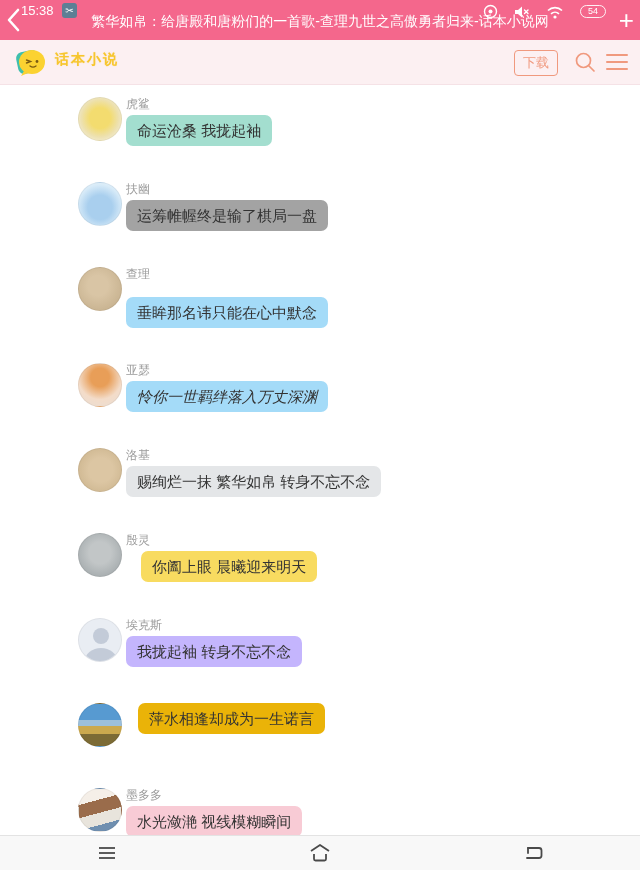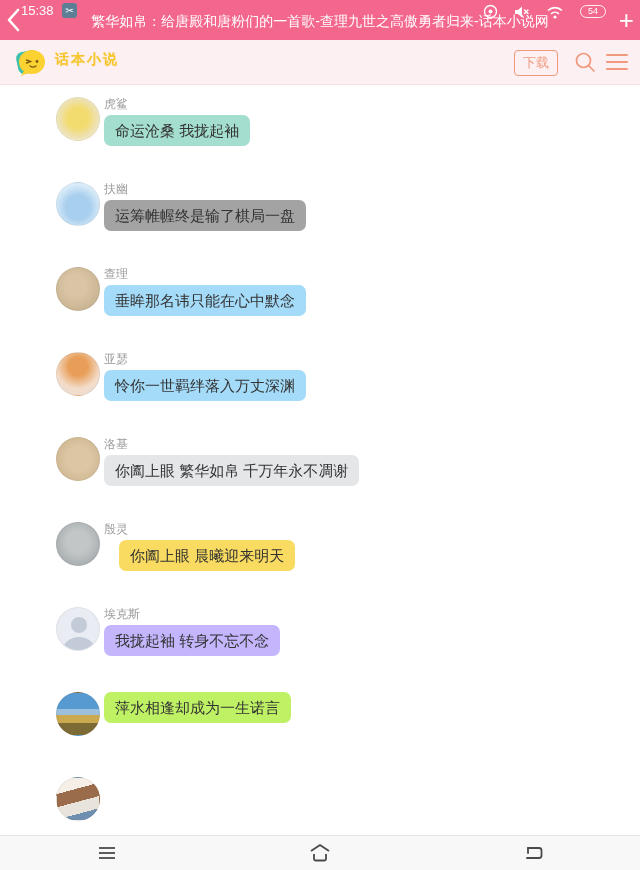--- a/index.html
+++ b/index.html
@@ -20,21 +20,21 @@
   
   .appbar { position:absolute; top:40px; left:0; width:640px; height:45px; background:#FCF0F2; border-bottom:1px solid #F5E2E6; z-index:4; }
   .logo { position:absolute; left:14px; top:6px; width:34px; height:34px; }
   .logo-text { position:absolute; left:55px; top:11px; color:#F7C62E; font-size:14px; font-weight:bold; letter-spacing:2px; text-shadow:0 0 1px rgba(247,198,46,.5); }
   .dl-btn { position:absolute; right:82px; top:10px; border:1px solid #F0997E; color:#F0997E; border-radius:4px; font-size:13px; padding:3px 8px; background:transparent; }
   .hd-search { position:absolute; right:44px; top:11px; width:22px; height:22px; }
   .hd-menu { position:absolute; right:12px; top:14px; width:22px; height:16px; display:flex; flex-direction:column; justify-content:space-between; }
   .hd-menu span { display:block; height:2px; background:#F0997E; border-radius:1px; }
 
   
-  .chat { position:absolute; top:85px; left:0; right:0; bottom:35px; background:#fff; padding:12px 20px 0 56px; overflow:hidden; }
+  .chat { position:absolute; top:85px; left:0; right:0; bottom:35px; background:#fff; padding:12px 20px 0 78px; overflow:hidden; }
   .row { position:relative; min-height:50px; margin-bottom:35px; }
   .avatar { position:absolute; left:0; top:0; width:44px; height:44px; border-radius:50%; overflow:hidden; border:1px solid rgba(0,0,0,.05); }
   .row-body { margin-left:48px; }
   .cname { display:block; color:#9B9B9B; font-size:12px; line-height:15px; margin-bottom:3px; }
   .bubble { display:inline-block; max-width:440px; padding:7px 11px; border-radius:7px; font-size:15px; line-height:17px; color:#333; }
 
   
   .av1 { background:radial-gradient(circle at 50% 48%, #F3DC6F 0 34%, #EDE1B0 62%, #F8F4E6 92%); }
   .av2 { background:radial-gradient(circle at 50% 58%, #A9CFEE 0 38%, #D8EBF8 70%, #F0F8FD 100%); }
   .av3 { background:radial-gradient(circle at 45% 42%, #D9C5A5 0 30%, #CBB694 70%, #BFAB88 100%); }
@@ -117,37 +117,37 @@
       <div class="row-body">
         <span class="cname">扶幽</span>
         <div class="bubble" style="background-color: #a3a3a3;">运筹帷幄终是输了棋局一盘</div>
       </div>
     </div>
 
     <div class="row">
       <div class="avatar av3"></div>
       <div class="row-body">
         <span class="cname">查理</span>
-        <div class="bubble" style="background-color: rgb(164, 219, 248);">垂眸那名讳只能在心中默念</div>
+        <div class="bubble" style="background-color: rgb(164, 219, 248); margin-top: 12px;">垂眸那名讳只能在心中默念</div>
       </div>
     </div>
 
     <div class="row">
       <div class="avatar av4"></div>
       <div class="row-body">
         <span class="cname">亚瑟</span>
-        <div class="bubble" style="background-color: rgb(164, 219, 248);">怜你一世羁绊落入万丈深渊</div>
+        <div class="bubble" style="background-color: rgb(164, 219, 248); font-style: italic;">怜你一世羁绊落入万丈深渊</div>
       </div>
     </div>
 
     <div class="row">
       <div class="avatar av5"></div>
       <div class="row-body">
         <span class="cname">洛基</span>
-        <div class="bubble" style="background-color: rgb(228, 230, 232);">你阖上眼 繁华如帛 千万年永不凋谢</div>
+        <div class="bubble" style="background-color: rgb(228, 230, 232);">赐绚烂一抹 繁华如帛 转身不忘不念</div>
       </div>
     </div>
 
     <div class="row">
       <div class="avatar av6"></div>
       <div class="row-body">
         <span class="cname">殷灵</span>
         <div class="bubble" style="background-color: rgb(248, 219, 96); margin-left: 15px;">你阖上眼 晨曦迎来明天</div>
       </div>
     </div>
@@ -161,26 +161,30 @@
       </div>
       <div class="row-body">
         <span class="cname">埃克斯</span>
         <div class="bubble" style="background-color: #c4b5fd;">我拢起袖 转身不忘不念</div>
       </div>
     </div>
 
     <div class="row">
       <div class="avatar av8"></div>
       <div class="row-body">
-        <div class="bubble" style="background-color: #bef264;">萍水相逢却成为一生诺言</div>
+        <div class="bubble" style="background-color: #eab308; margin-left: 12px;">萍水相逢却成为一生诺言</div>
       </div>
     </div>
 
     <div class="row">
       <div class="avatar av9"></div>
+      <div class="row-body">
+        <span class="cname">墨多多</span>
+        <div class="bubble" style="background-color: rgb(248, 203, 213);">水光潋滟 视线模糊瞬间</div>
+      </div>
     </div>
 
   </div>
 
   <div class="navbar">
     <div class="nav-btn">
       <svg width="20" height="16" viewBox="0 0 20 16">
         <line x1="2" y1="3" x2="18" y2="3" stroke="#4A4A4A" stroke-width="1.8"></line>
         <line x1="2" y1="8" x2="18" y2="8" stroke="#4A4A4A" stroke-width="1.8"></line>
         <line x1="2" y1="13" x2="18" y2="13" stroke="#4A4A4A" stroke-width="1.8"></line>

